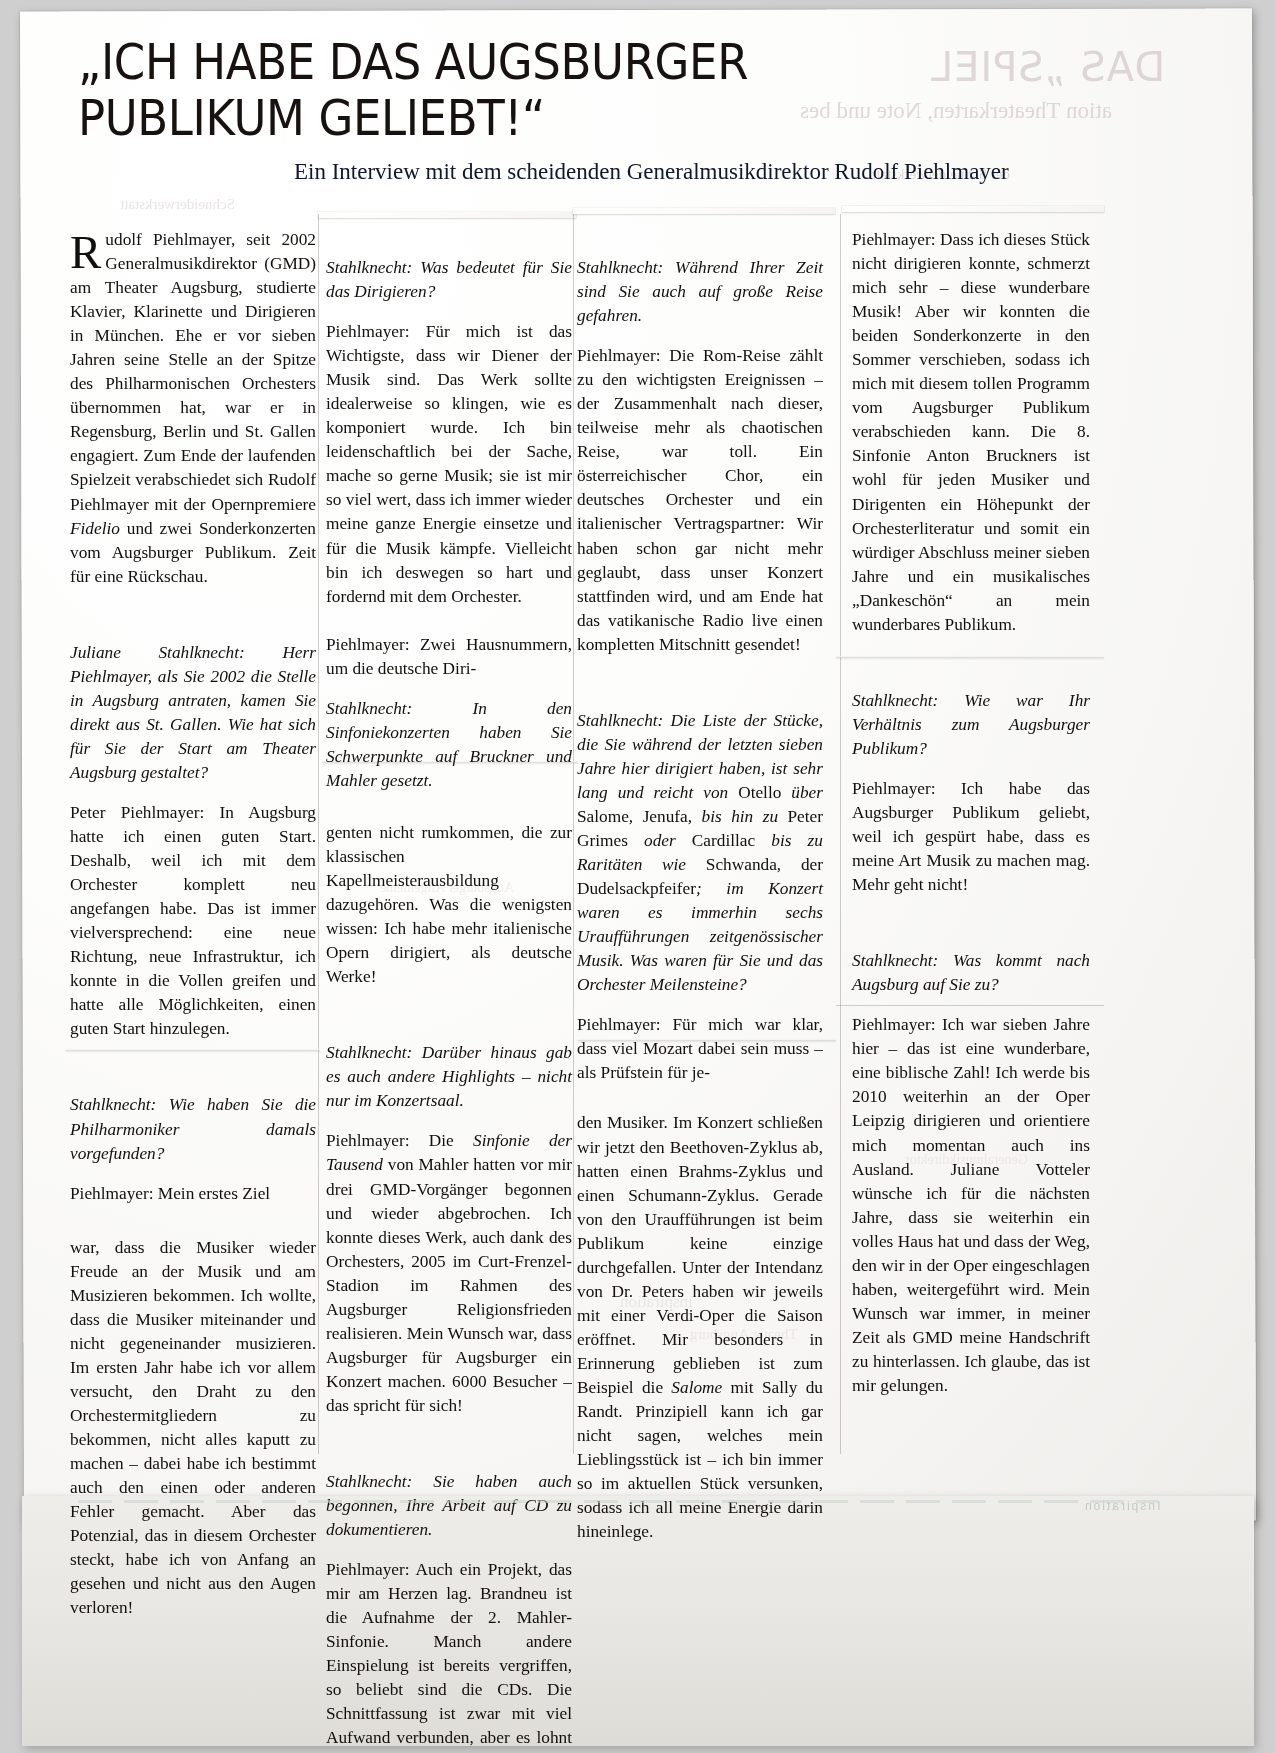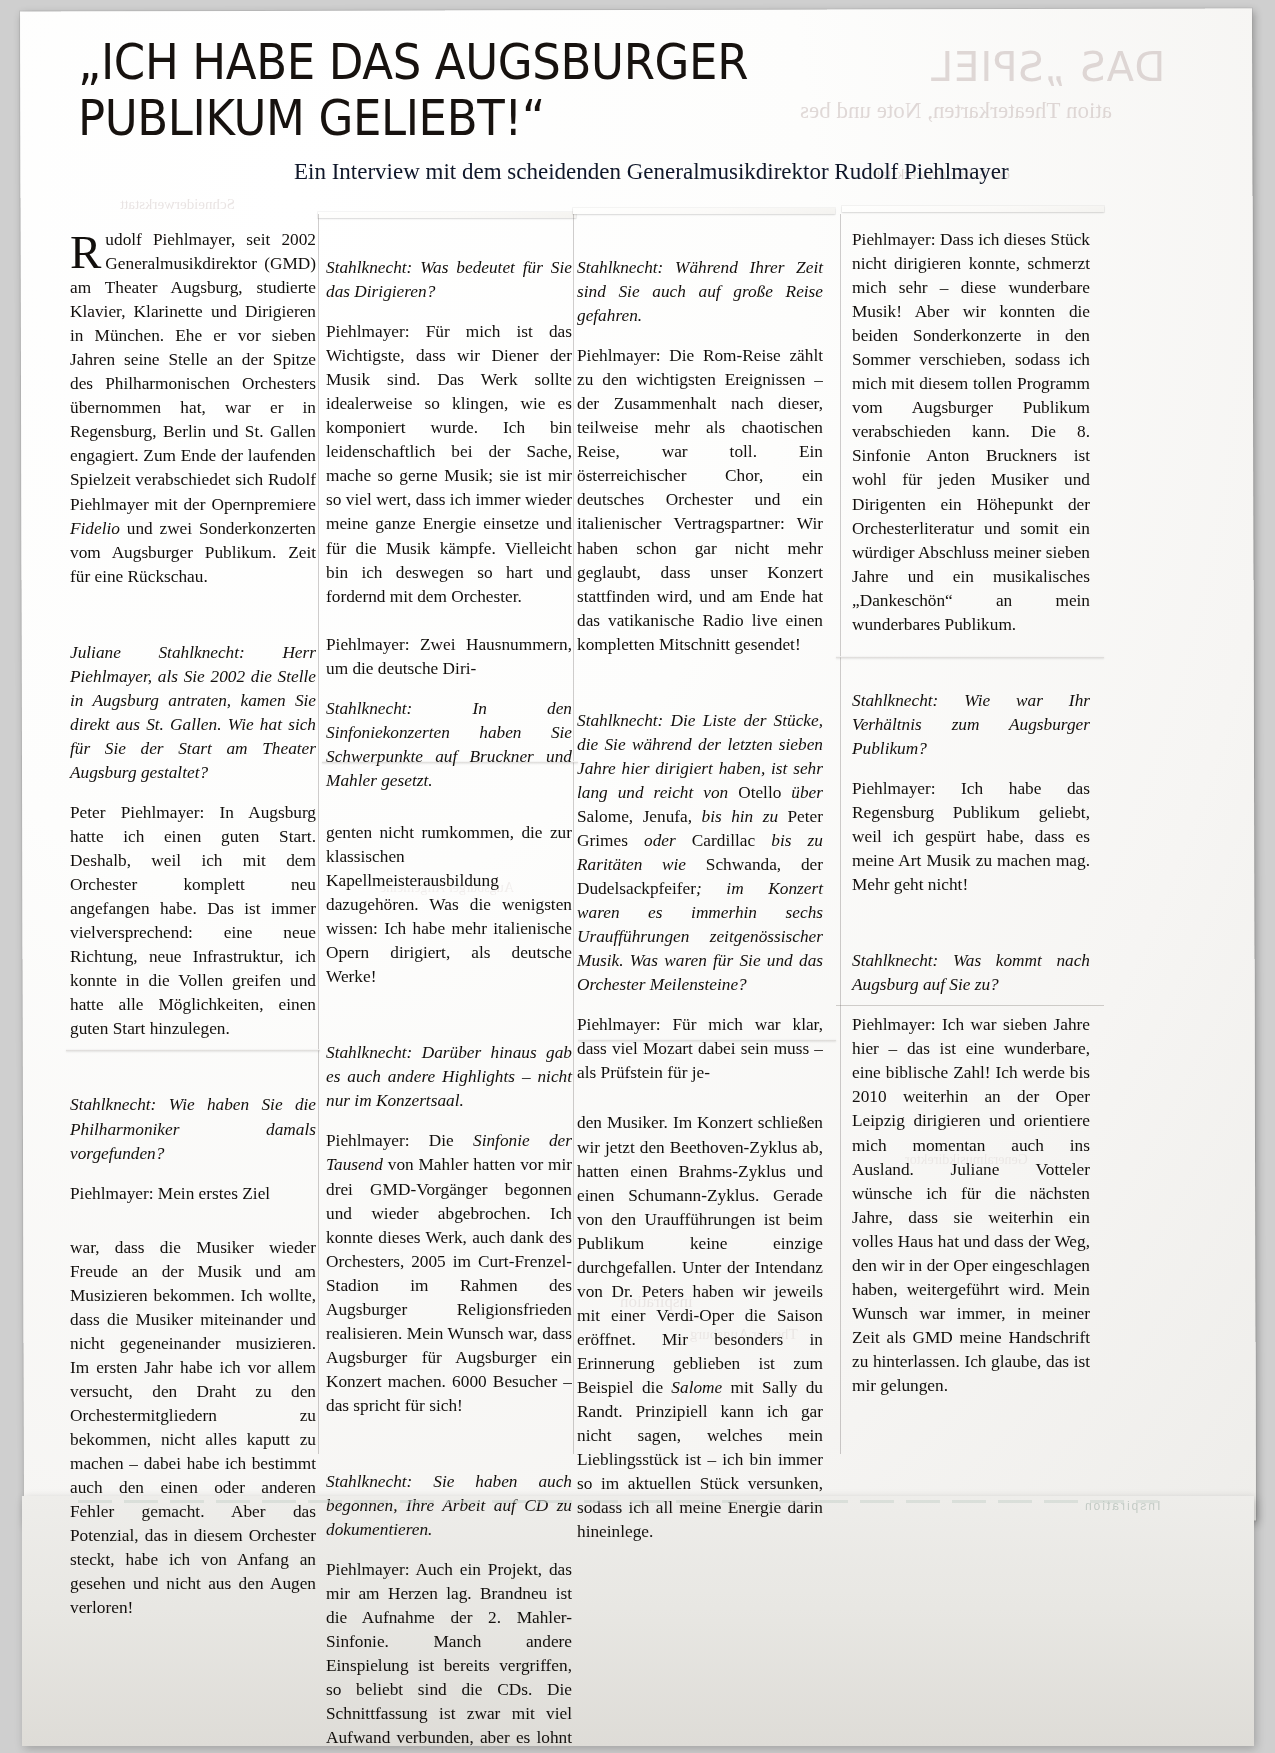--- a/index.html
+++ b/index.html
@@ -237,21 +237,21 @@
     <div style="height:26px"></div>
     <div class="para a">
       <span>den Musiker. Im Konzert schließen wir jetzt den Beethoven-Zyklus ab, hatten einen Brahms-Zyklus und einen Schumann-Zyklus. Gerade von den Uraufführungen ist beim Publikum keine einzige durchgefallen. Unter der Intendanz von Dr. Peters haben wir jeweils mit einer Verdi-Oper die Saison eröffnet. Mir besonders in Erinnerung geblieben ist zum Beispiel die </span><em>Salome</em><span> mit Sally du Randt. Prinzipiell kann ich gar nicht sagen, welches mein Lieblingsstück ist – ich bin immer so im aktuellen Stück versunken, sodass ich all meine Energie darin hineinlege.</span>
     </div>
   </div>
 
   <div class="col" id="col4">
     <div class="para a">Piehlmayer: Dass ich dieses Stück nicht dirigieren konnte, schmerzt mich sehr – diese wunderbare Musik! Aber wir konnten die beiden Sonderkonzerte in den Sommer verschieben, sodass ich mich mit diesem tollen Programm vom Augsburger Publikum verabschieden kann. Die 8. Sinfonie Anton Bruckners ist wohl für jeden Musiker und Dirigenten ein Höhepunkt der Orchesterliteratur und somit ein würdiger Abschluss meiner sieben Jahre und ein musikalisches „Dankeschön“ an mein wunderbares Publikum.</div>
     <div class="gap"></div>
     <div class="para q">Stahlknecht: Wie war Ihr Verhältnis zum Augsburger Publikum?</div>
-    <div class="para a">Piehlmayer: Ich habe das Regensburg Publikum geliebt, weil ich gespürt habe, dass es meine Art Musik zu machen mag. Mehr geht nicht!</div>
+    <div class="para a">Piehlmayer: Ich habe das Augsburger Publikum geliebt, weil ich gespürt habe, dass es meine Art Musik zu machen mag. Mehr geht nicht!</div>
     <div class="gap"></div>
     <div class="para q">Stahlknecht: Was kommt nach Augsburg auf Sie zu?</div>
     <div class="para a">Piehlmayer: Ich war sieben Jahre hier – das ist eine wunderbare, eine biblische Zahl! Ich werde bis 2010 weiterhin an der Oper Leipzig dirigieren und orientiere mich momentan auch ins Ausland. Juliane Votteler wünsche ich für die nächsten Jahre, dass sie weiterhin ein volles Haus hat und dass der Weg, den wir in der Oper eingeschlagen haben, weitergeführt wird. Mein Wunsch war immer, in meiner Zeit als GMD meine Handschrift zu hinterlassen. Ich glaube, das ist mir gelungen.</div>
   </div>
 
   <div class="hairline"></div>
   <div id="footstrip">
     <span></span>
     <span></span>
     <span>Inspiration</span>

